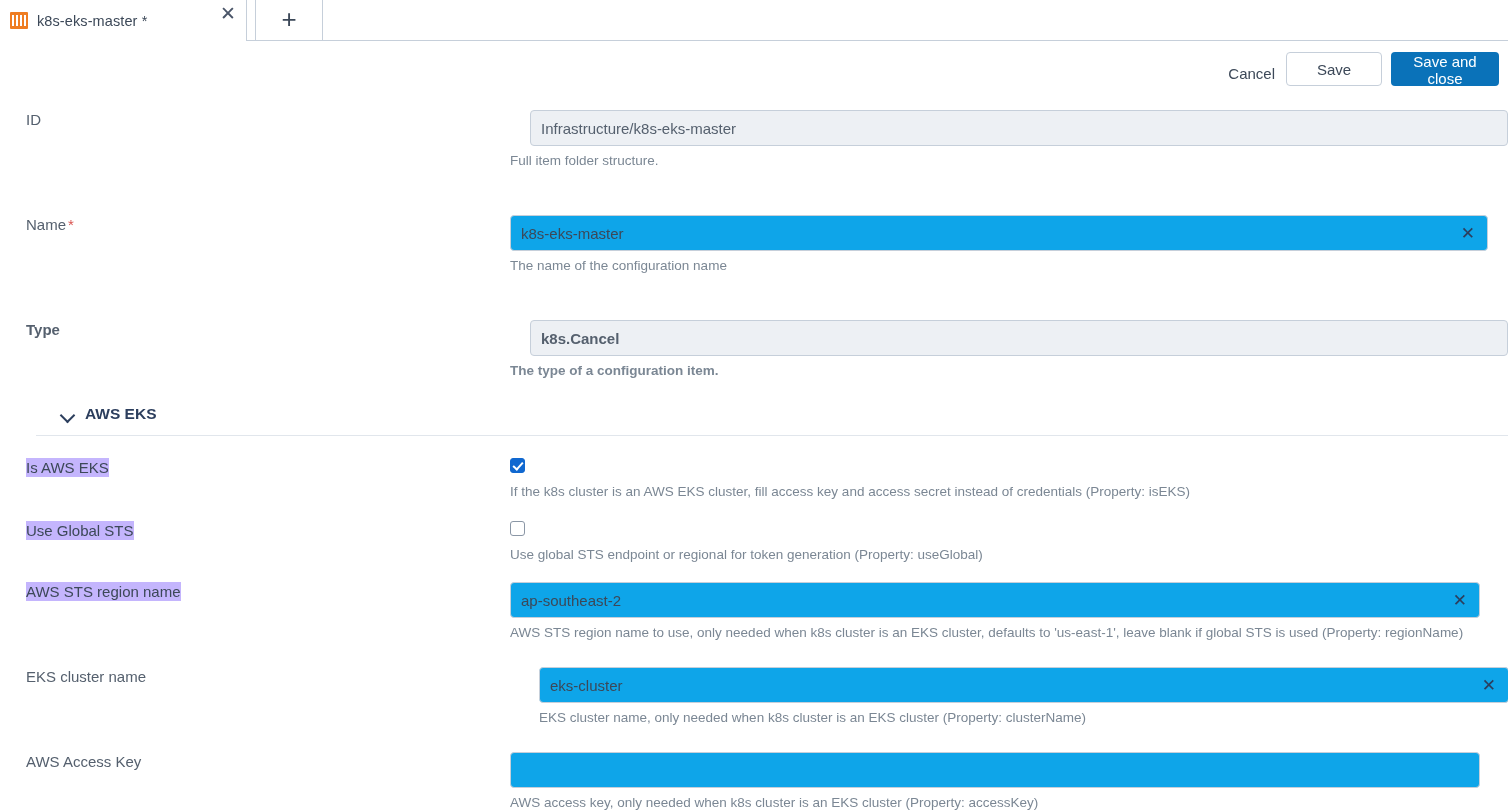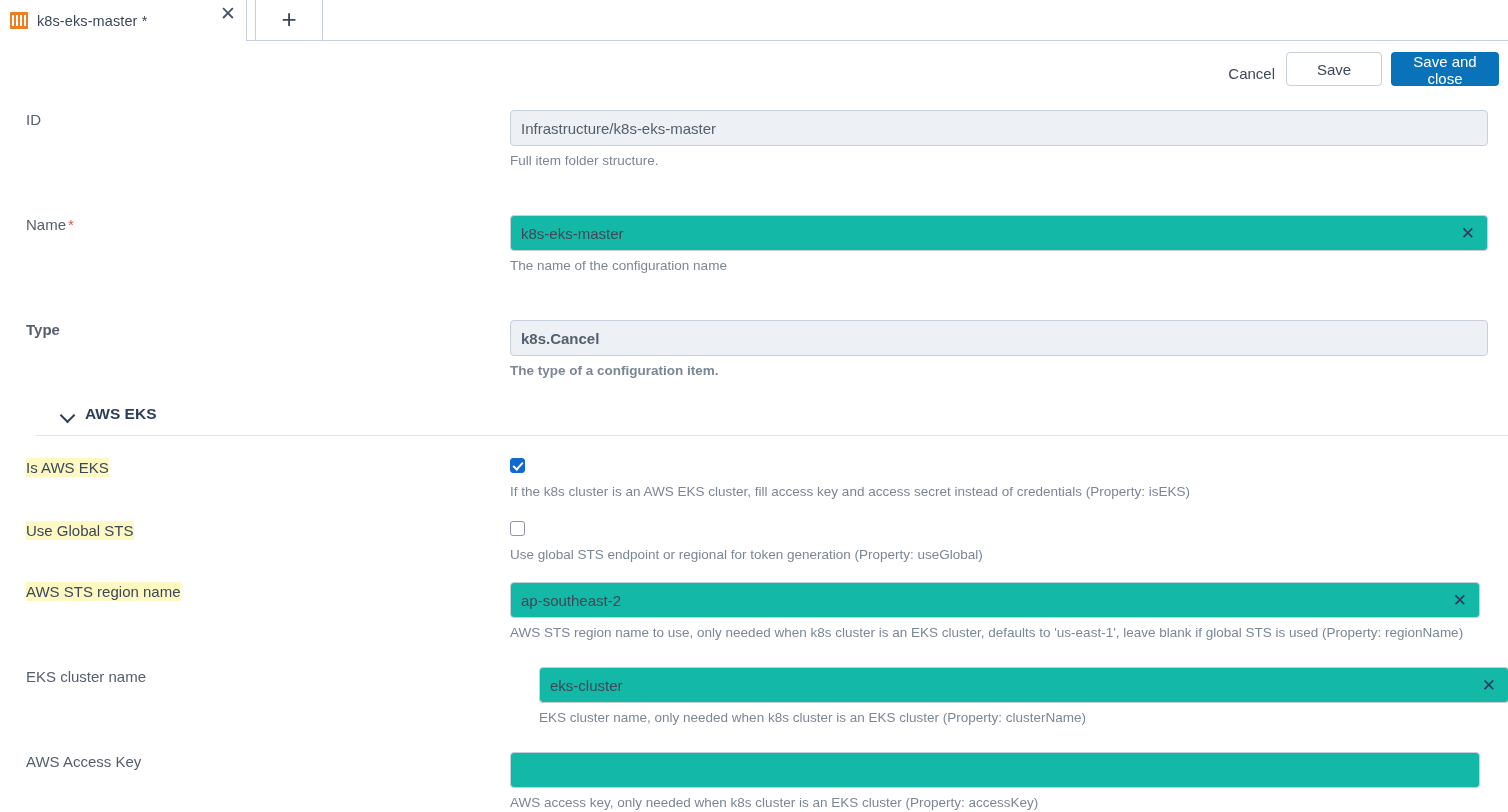--- a/index.html
+++ b/index.html
@@ -44,28 +44,28 @@
      cursor:pointer;font-family:inherit;}
 
   
   .form{position:relative;}
   .row{position:relative;display:flex;}
   .label{
     width:510px;box-sizing:border-box;padding-left:26px;font-size:15px;color:#55606e;
     flex:0 0 510px;line-height:19px;
   }
   .label .req{color:#d9534f;margin-left:2px;}
-  .label .hl{background:#fef9c3;padding:1px 0;color:#3c4858;box-decoration-break:clone;}
+  .label .hl{background:#c4b5fd;padding:1px 0;color:#3c4858;box-decoration-break:clone;}
   .fieldcol{flex:1 1 auto;position:relative;}
 
   .inp{
     position:relative;box-sizing:border-box;height:36px;border:1px solid #c6cfda;border-radius:4px;
-    background:#14b8a6;display:flex;align-items:center;padding:0 10px;font-size:15px;color:#3c4858;
-  }
-  .inp.ro{background:#edf0f4;color:#55606e;}
+    background:#0ea5e9;display:flex;align-items:center;padding:0 10px;font-size:15px;color:#3c4858;
+  }
+  .inp.ro{background:#edf0f4;color:#55606e;margin-left:20px;}
   .inp .val{white-space:nowrap;overflow:hidden;}
   .inp .clear{position:absolute;right:12px;top:50%;transform:translateY(-50%);
      font-size:17px;color:#2c3e5d;line-height:17px;cursor:pointer;font-weight:400;}
   .hint{font-size:13.5px;color:#7b8794;margin-top:7px;line-height:16px;white-space:nowrap;}
 
   .chk{width:15px;height:15px;border-radius:3px;box-sizing:border-box;display:inline-block;
     position:relative;cursor:pointer;}
   .chk.on{background:#1068d0;border:1px solid #1068d0;}
   .chk.on:after{content:"";position:absolute;left:4px;top:1px;width:4px;height:8px;
      border:solid #fff;border-width:0 2px 2px 0;transform:rotate(42deg);}

